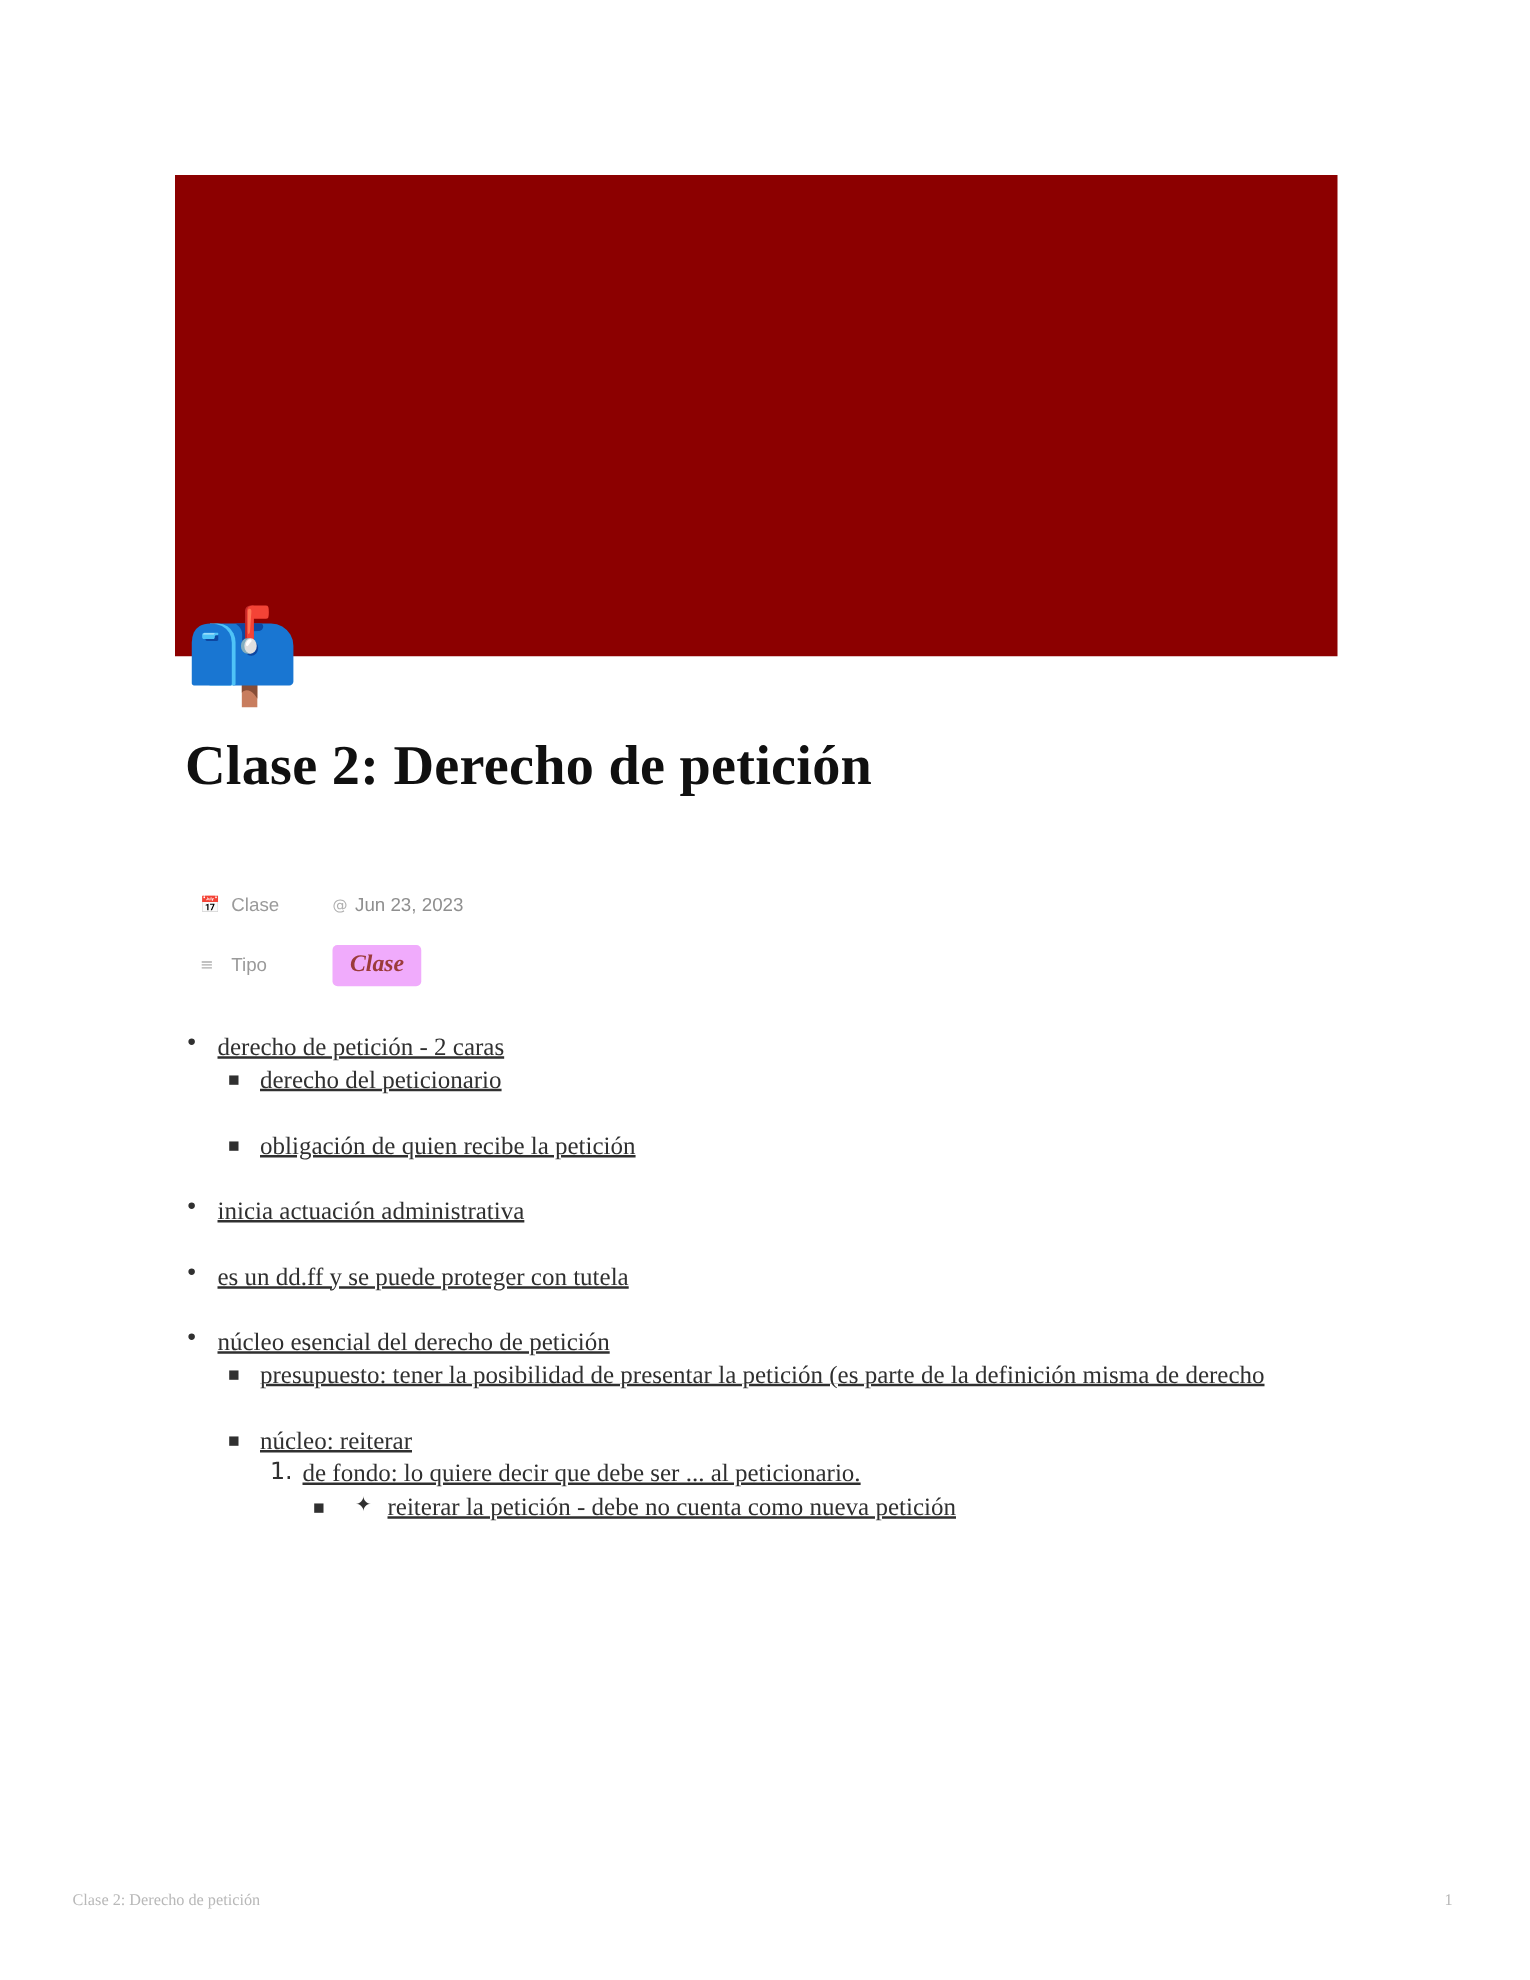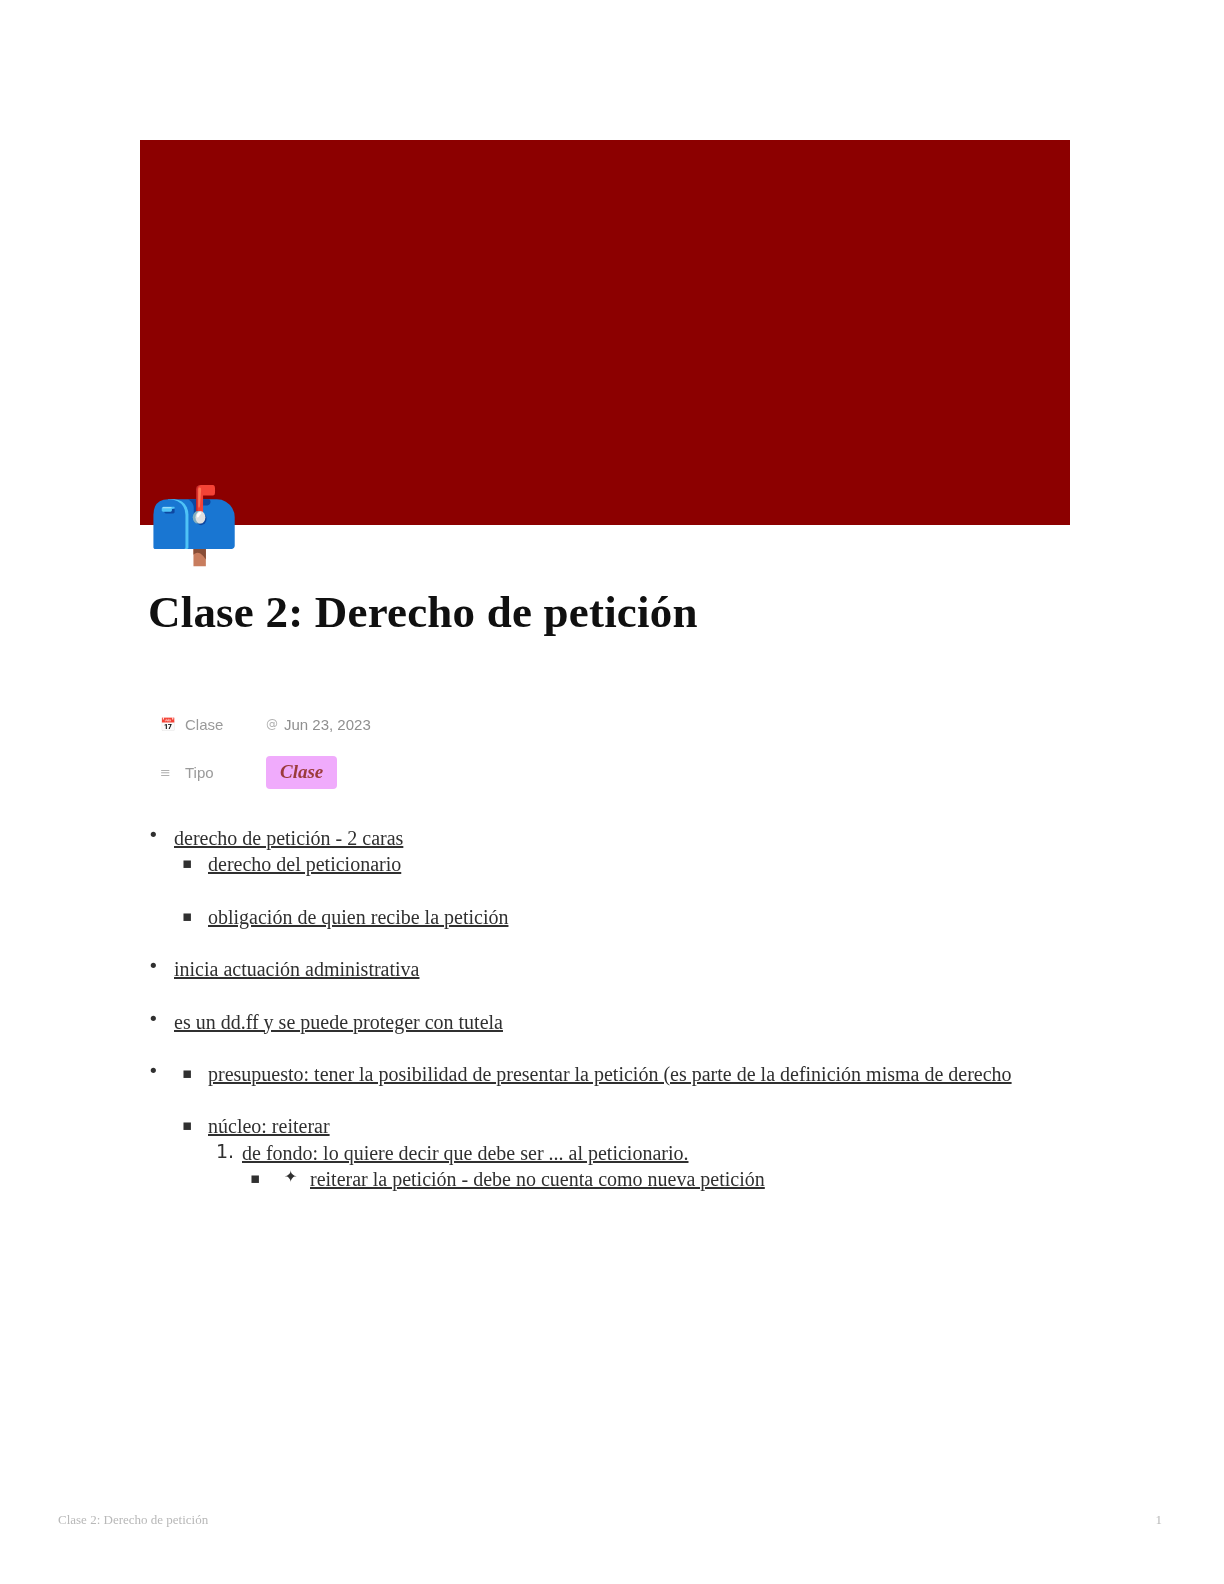--- a/index.html
+++ b/index.html
@@ -235,20 +235,21 @@
         <span class="txt">inicia actuación administrativa</span>
       </li>
 
       <li class="item">
         <span class="bullet b-disc">•</span>
         <span class="txt">es un dd.ff y se puede proteger con tutela</span>
       </li>
 
       <li class="item">
         <span class="bullet b-disc">•</span>
+        <span class="txt">núcleo esencial del derecho de petición</span>
 
         <ul class="lvl lvl2">
           <li class="item">
             <span class="bullet b-square">▪</span>
             <span class="txt">presupuesto: tener la posibilidad de presentar la petición (es parte de la definición misma de derecho</span>
           </li>
 
           <li class="item">
             <span class="bullet b-square">▪</span>
             <span class="txt">núcleo: reiterar</span>

